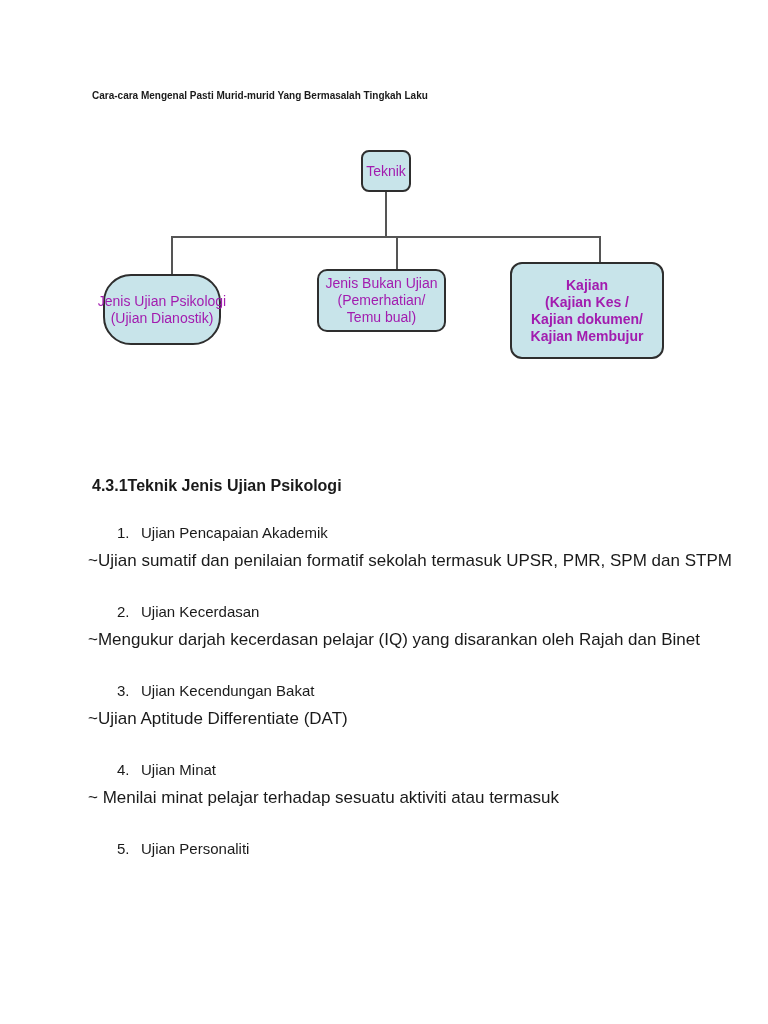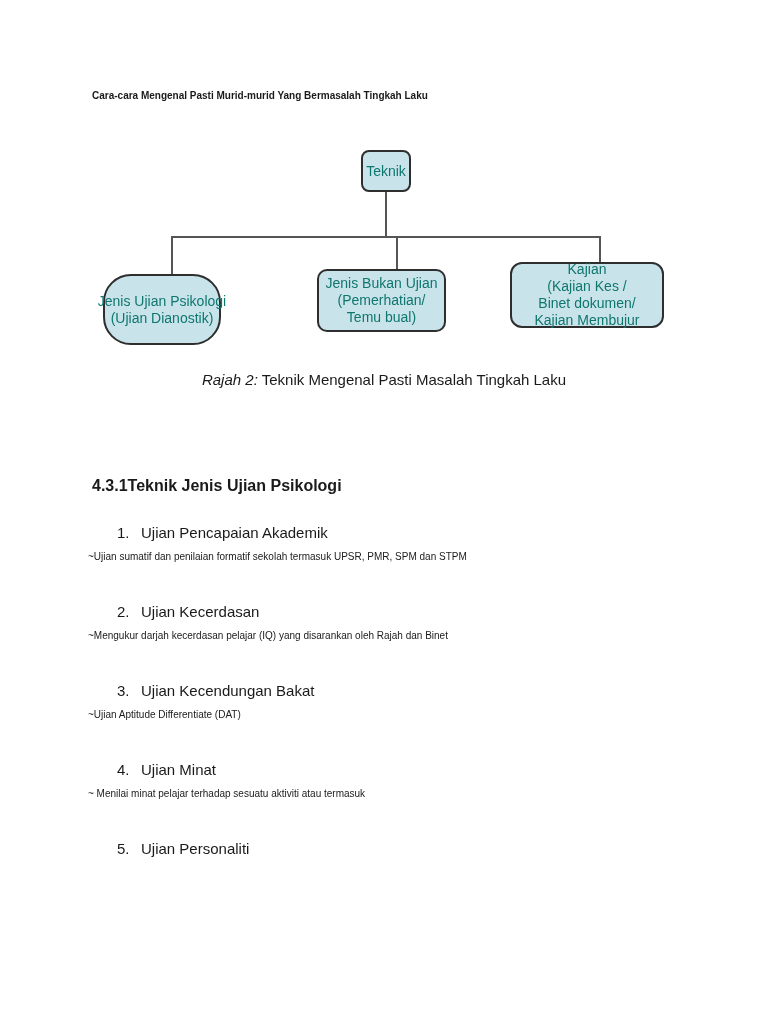--- a/index.html
+++ b/index.html
@@ -4,42 +4,42 @@
 <style>
   html,body{margin:0;padding:0;}
   body{width:768px;height:1024px;background:#ffffff;font-family:"Liberation Sans",sans-serif;color:#1a1a1a;}
   .page{position:relative;width:768px;height:1024px;background:#ffffff;overflow:hidden;}
 
   .doc-title{position:absolute;left:92px;top:90px;font-size:10px;font-weight:bold;white-space:nowrap;}
 
   
   .dbox{position:absolute;background:var(--box-fill,#c8e4ea);border:2px solid var(--box-border,#2e2e2e);
         display:flex;flex-direction:column;align-items:center;justify-content:center;
-        font-size:14px;line-height:17px;text-align:center;box-sizing:border-box;color:#0f766e;}
+        font-size:14px;line-height:17px;text-align:center;box-sizing:border-box;color:#a21caf;}
   .dbox span{display:block;white-space:nowrap;}
   .box-root{left:361px;top:150px;width:50px;height:42px;border-radius:8px;}
   .box-left{left:103px;top:274px;width:118px;height:71px;border-radius:28px;}
   .box-mid{left:317px;top:269px;width:129px;height:63px;border-radius:10px;}
-  .box-right{left:510px;top:262px;width:154px;height:66px;border-radius:12px;}
+  .box-right{left:510px;top:262px;width:154px;height:97px;border-radius:12px;font-weight:bold;}
   .cline{position:absolute;background:var(--line-color,#555555);}
   .vl-root{left:385px;top:192px;width:2px;height:45px;}
   .hl-main{left:171px;top:236px;width:430px;height:2px;}
   .vl-left{left:171px;top:236px;width:2px;height:39px;}
   .vl-mid{left:396px;top:236px;width:2px;height:34px;}
   .vl-right{left:599px;top:236px;width:2px;height:27px;}
 
   .caption{position:absolute;left:0;top:371px;width:768px;text-align:center;font-size:15px;}
   .caption .lbl{font-style:italic;}
 
   .section-heading{position:absolute;left:92px;top:477px;font-size:16px;font-weight:bold;white-space:nowrap;}
   .section-heading .num{margin-right:0;}
 
   .li-num{position:absolute;left:117px;font-size:15px;white-space:nowrap;}
   .li-label{position:absolute;left:141px;font-size:15px;white-space:nowrap;text-align:right;}
-  .li-desc{position:absolute;left:88px;font-size:10px;white-space:nowrap;}
+  .li-desc{position:absolute;left:88px;font-size:17px;white-space:nowrap;}
 </style>
 </head>
 <body>
 
 <div class="page">
 
   <div class="doc-title">Cara-cara Mengenal Pasti Murid-murid Yang Bermasalah Tingkah Laku</div>
 
   <div>
     <div class="cline vl-root"></div>
@@ -59,28 +59,25 @@
 
     <div class="dbox box-mid">
       <span>Jenis Bukan Ujian</span>
       <span>(Pemerhatian/</span>
       <span>Temu bual)</span>
     </div>
 
     <div class="dbox box-right">
       <span>Kajian</span>
       <span>(Kajian Kes /</span>
-      <span>Binet dokumen/</span>
+      <span>Kajian dokumen/</span>
       <span>Kajian Membujur</span>
     </div>
   </div>
 
-  <div class="caption">
-    <span class="lbl">Rajah 2:</span><span> Teknik Mengenal Pasti Masalah Tingkah Laku</span>
-  </div>
 
   <div class="section-heading">
     <span class="num">4.3.1</span><span>Teknik Jenis Ujian Psikologi</span>
   </div>
 
   <div>
     <div class="li-num" style="top:524px">1.</div>
     <div class="li-label" style="top:524px">Ujian Pencapaian Akademik</div>
     <div class="li-desc" style="top:551px">~Ujian sumatif dan penilaian formatif sekolah termasuk UPSR, PMR, SPM dan STPM</div>
 

